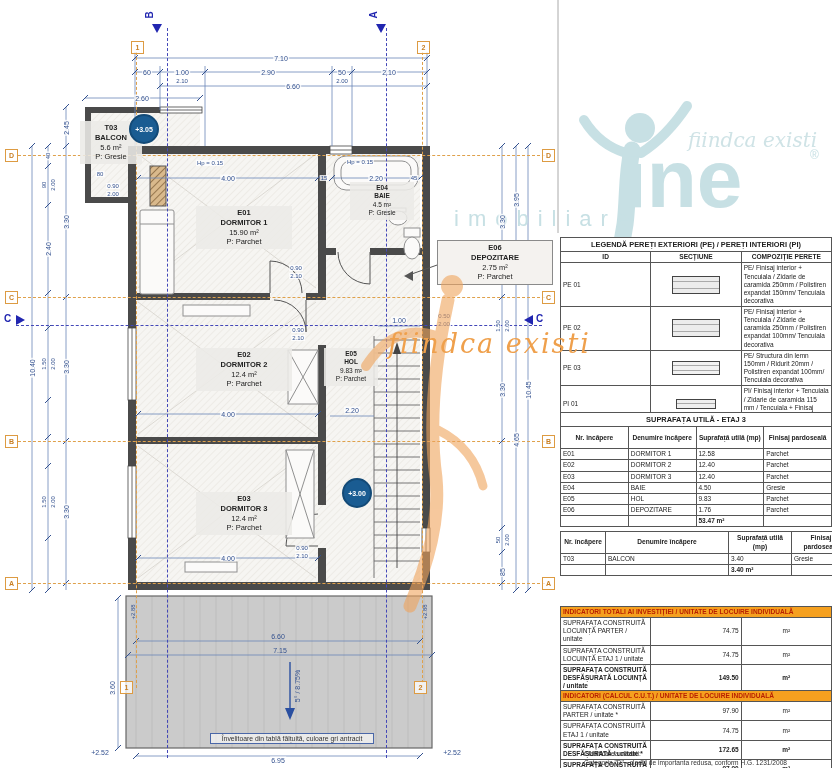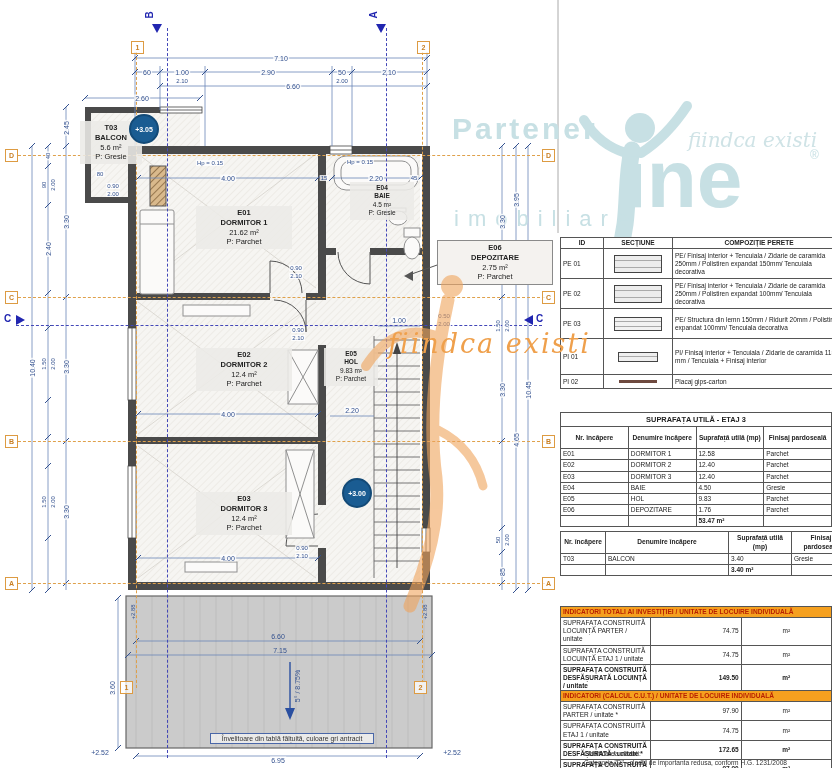--- a/index.html
+++ b/index.html
@@ -308,21 +308,20 @@
 
   <svg id="orange-fig" width="832" height="768" viewBox="0 0 832 768">
     <g stroke="#f0a45c" fill="none" stroke-linecap="round" opacity="0.6">
       <circle cx="452" cy="286" r="11" fill="#f0a45c" stroke="none"></circle>
       <path d="M448,300 C436,356 428,420 436,478 C440,520 428,562 410,606" stroke-width="13"></path>
       <path d="M436,336 C408,326 384,338 366,366" stroke-width="10"></path>
       <path d="M438,430 C462,442 477,462 483,486" stroke-width="9"></path>
     </g>
   </svg>
 
-  <span class="wm wm-partener">Partener</span>
   <span class="wm wm-ine">ine</span>
   <span class="wm wm-tag">fiindca existi</span>
   <span class="wm wm-reg">®</span>
   <span class="wm wm-imob">imobiliare</span>
   <span class="wm wm-script">fiindca existi</span>
 
   <div class="dash o" style="left:18px;top:155px;width:527px"></div>
   <div class="dash o" style="left:18px;top:297px;width:527px"></div>
   <div class="dash o" style="left:18px;top:441px;width:527px"></div>
   <div class="dash o" style="left:18px;top:583px;width:527px"></div>
@@ -359,21 +358,21 @@
 
   <div class="room-label" style="left:80px;top:121px;width:58px">
     <div class="rid">T03</div>
     <div class="rname">BALCON</div>
     <div class="rarea">5.6 m²</div>
     <div class="rfin">P: Gresie</div>
   </div>
   <div class="room-label" style="left:196px;top:206px;width:92px">
     <div class="rid">E01</div>
     <div class="rname">DORMITOR 1</div>
-    <div class="rarea">21.62 m²</div>
+    <div class="rarea">15.90 m²</div>
     <div class="rfin">P: Parchet</div>
   </div>
   <div class="room-label small" style="left:350px;top:182px;width:60px">
     <div class="rid">E04</div>
     <div class="rname">BAIE</div>
     <div class="rarea">4.5 m²</div>
     <div class="rfin">P: Gresie</div>
   </div>
   <div class="room-label callout" style="left:437px;top:240px;width:110px">
     <div class="rid">E06</div>
@@ -462,20 +461,23 @@
   <span class="dim v s nb" style="left:133px;top:612px">+2.88</span>
   <span class="dim v s nb" style="left:425px;top:612px">+2.88</span>
   <span class="dim v" style="left:112px;top:688px">3.60</span>
   <span class="dim s" style="left:100px;top:174px">80</span>
 
   <div class="roof-note">Învelitoare din tablă fălțuită, culoare gri antracit</div>
 
   <div class="tbl-wrap" style="top:237px">
     <table>
       <tbody>
+          <tr>
+            <td class="ttl" colspan="3">LEGENDĂ PEREȚI EXTERIORI (PE) / PEREȚI INTERIORI (PI)</td>
+          </tr>
       <tr>
         <td class="hdr" style="width:38px">ID</td>
         <td class="hdr" style="width:64px">SECȚIUNE</td>
         <td class="hdr" style="width:168px">COMPOZIȚIE PERETE</td>
       </tr>
       <tr style="height:30px">
         <td>PE 01</td>
         <td>
               <div class="secg pe12"></div>
             </td>

